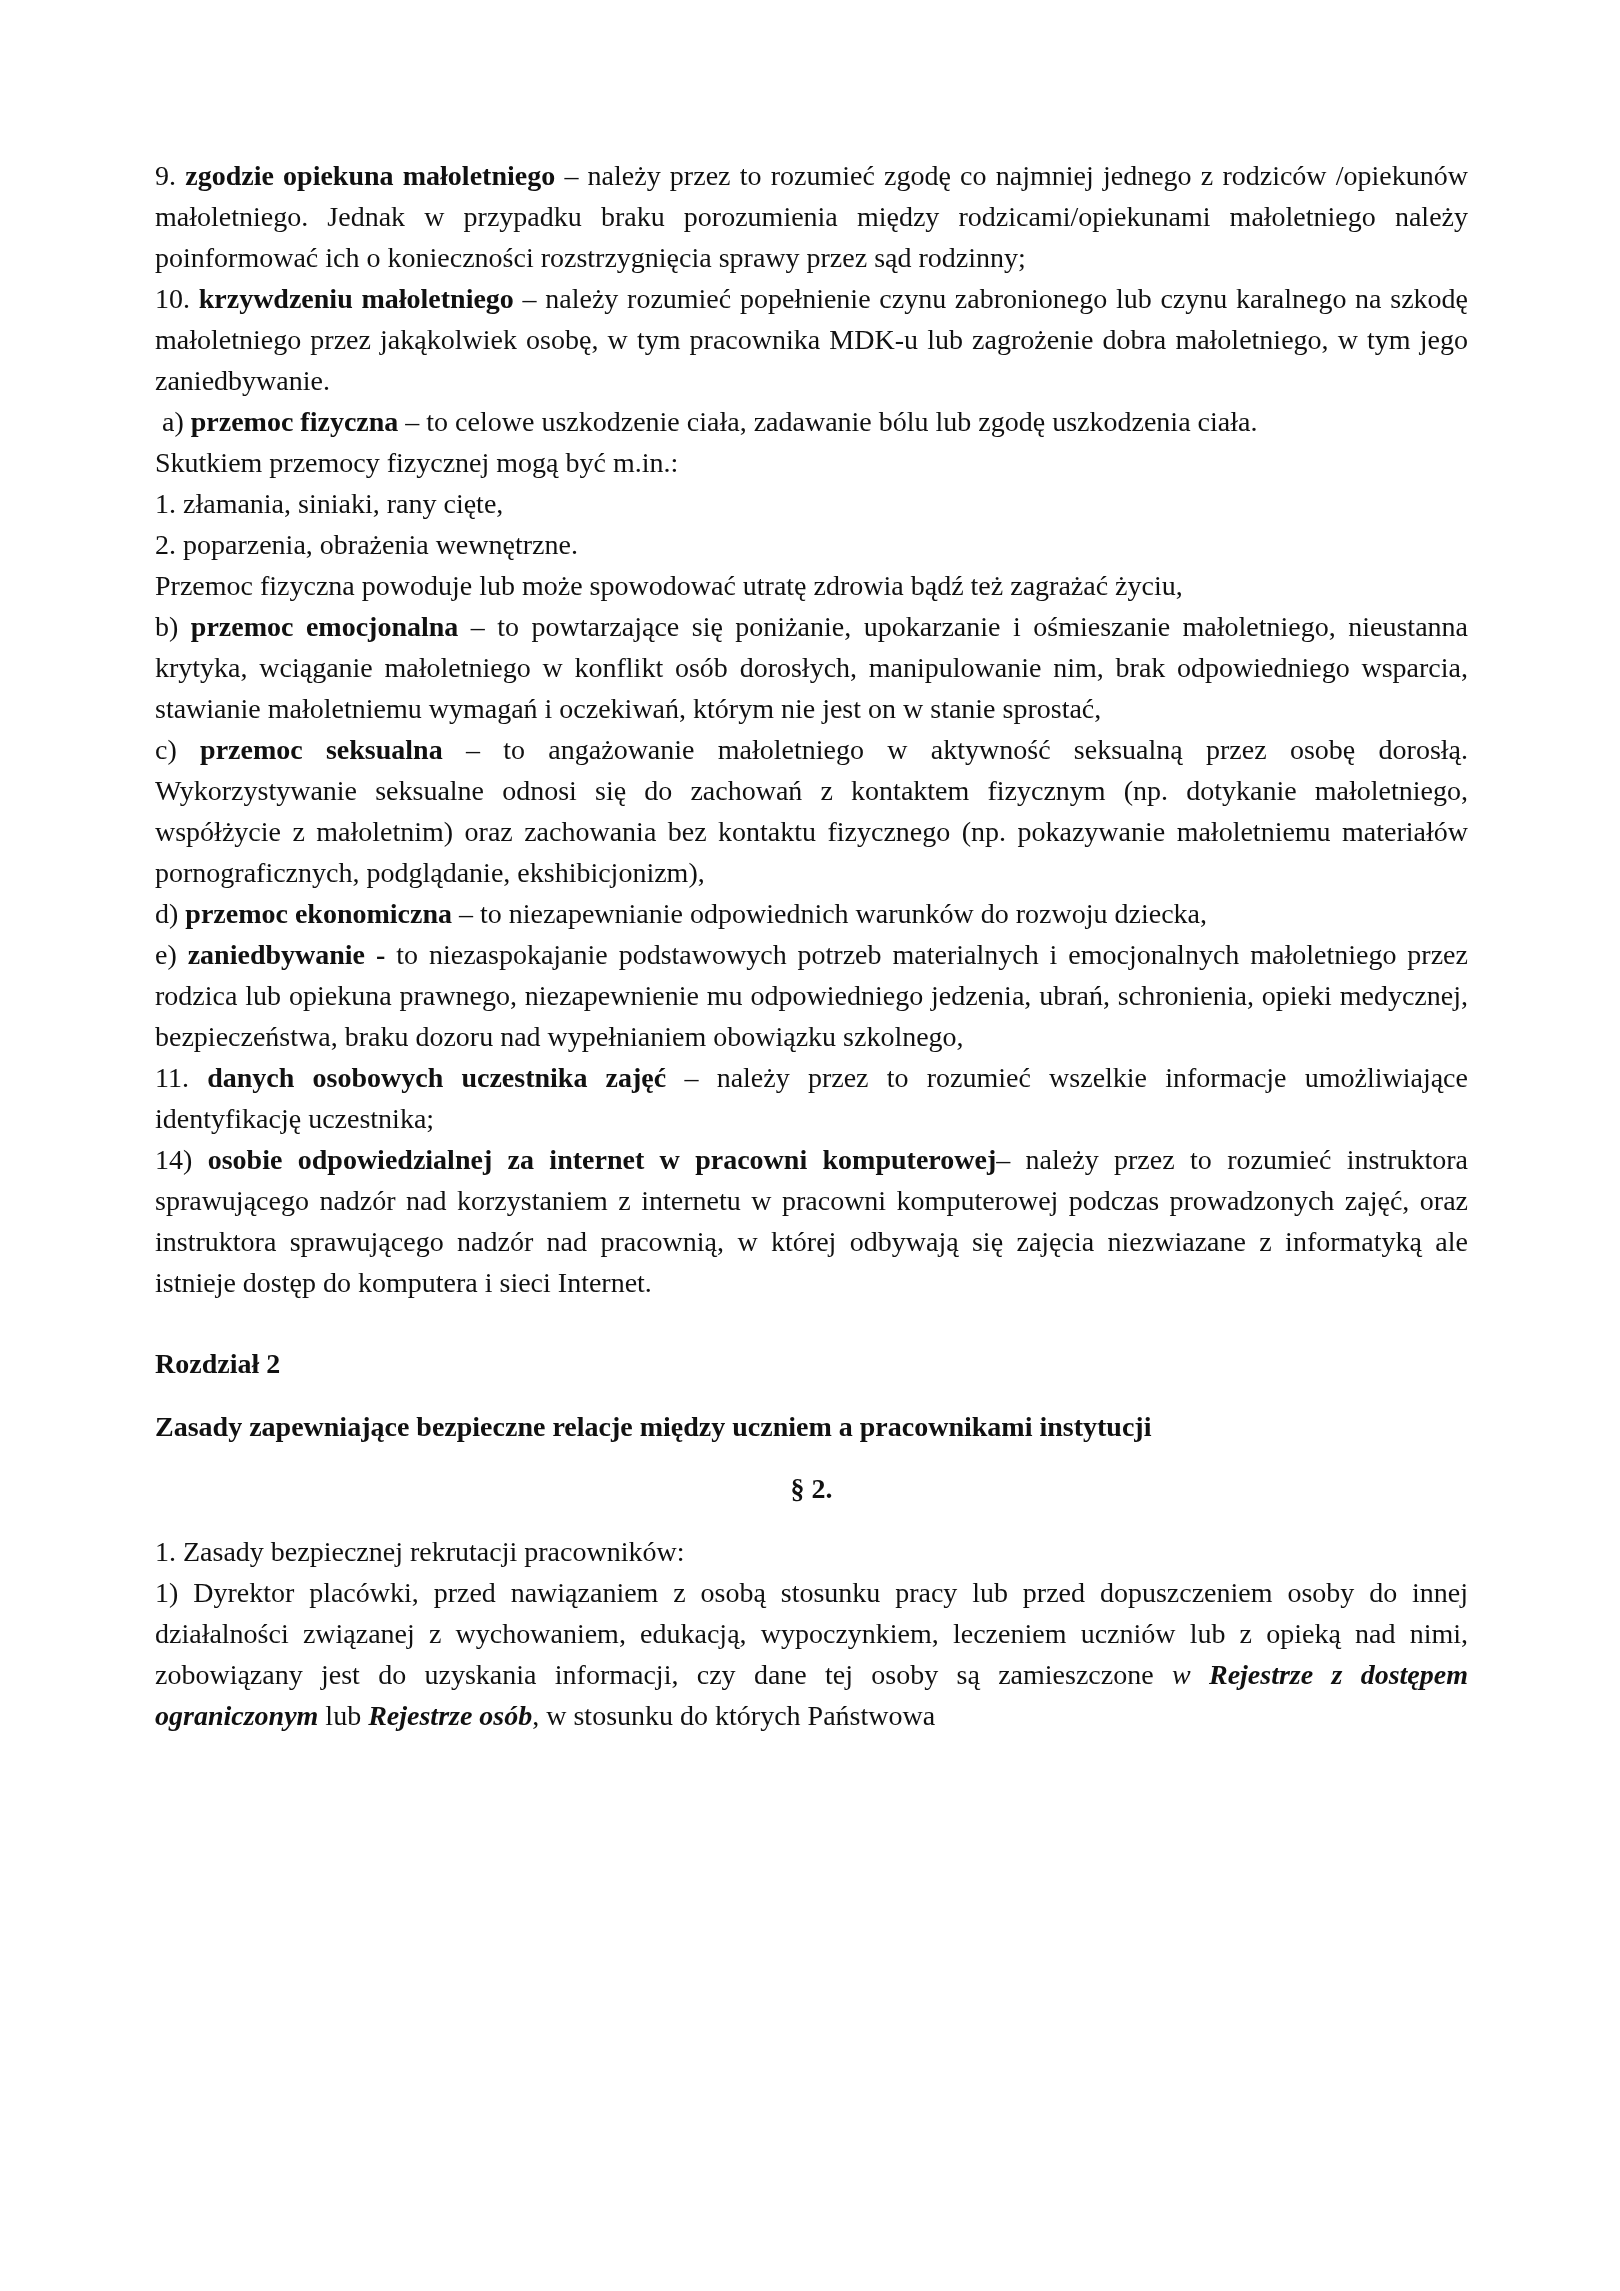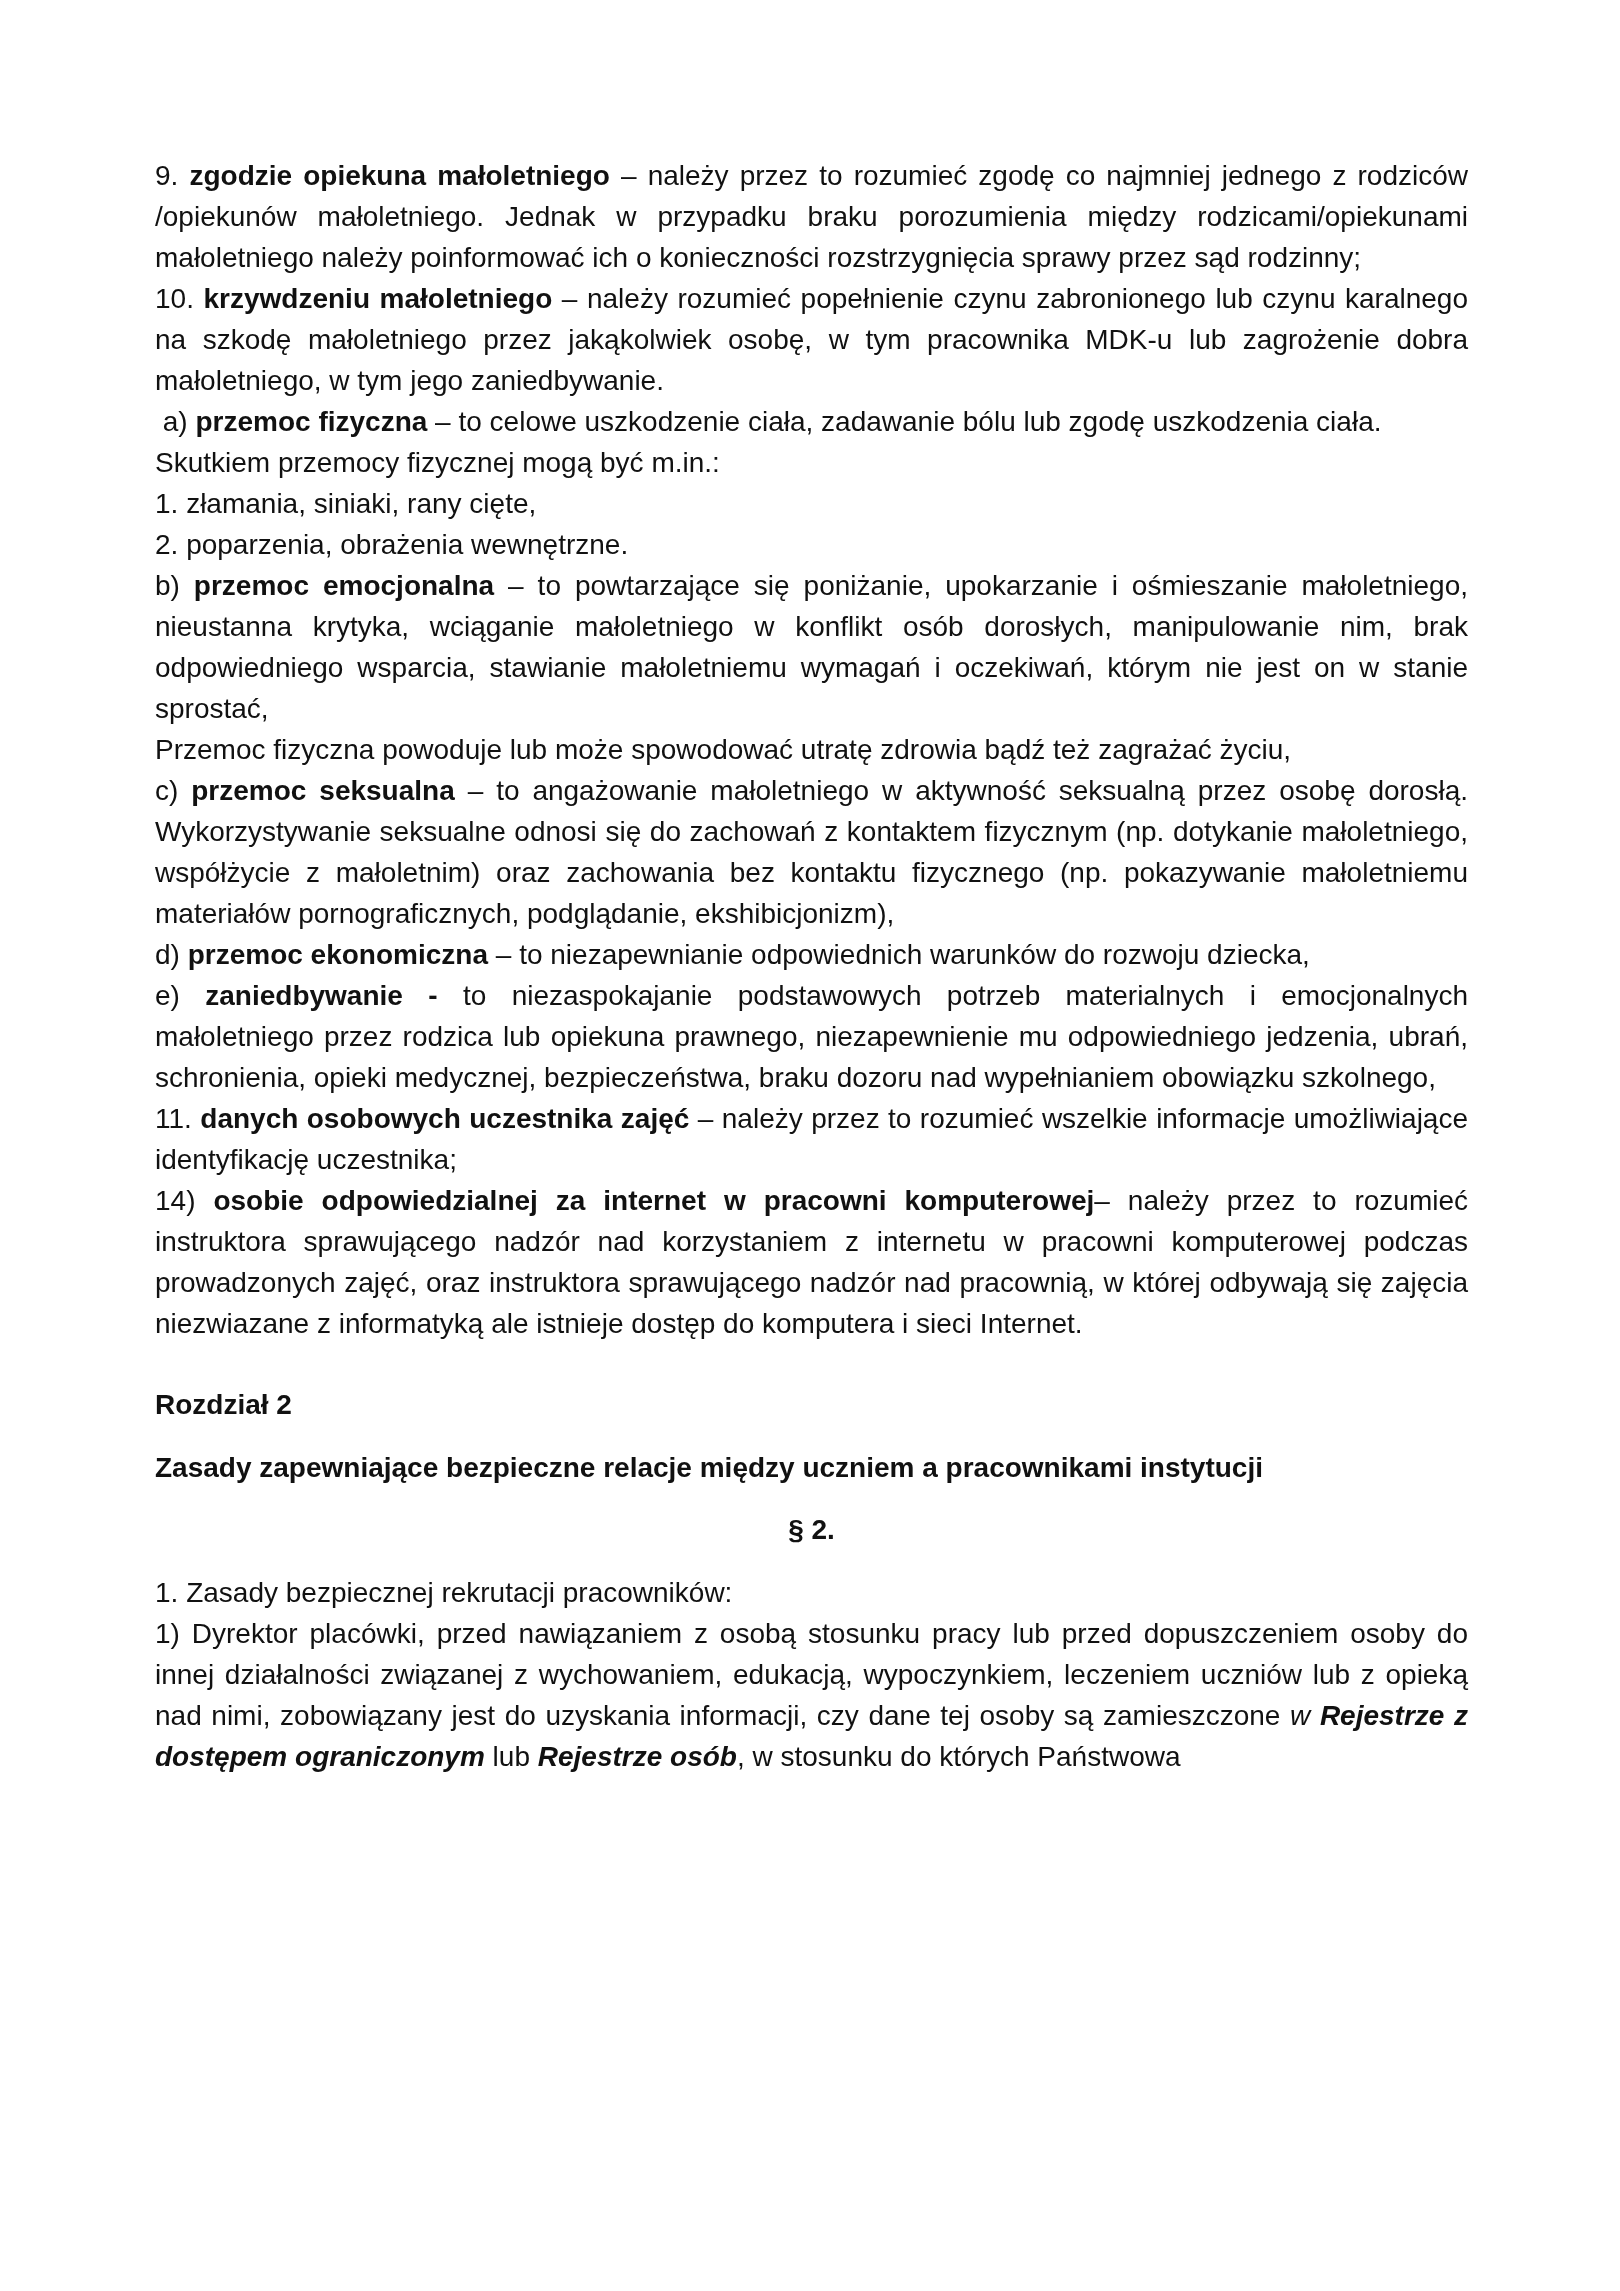--- a/index.html
+++ b/index.html
@@ -1,19 +1,19 @@
 <!DOCTYPE html>
 <html><head>
 <meta charset="utf-8">
 <style>
   html, body { margin: 0; padding: 0; background: #ffffff; }
   body { width: 1620px; height: 2292px; position: relative; overflow: hidden; }
   .page {
     position: absolute; left: 155px; top: 155px; width: 1313px;
-    font-family: Liberation Sans, sans-serif;
+    font-family: Liberation Serif, serif;
     font-size: 28px; line-height: 41px; color: #111111;
   }
   .p { margin: 0; text-align: justify; }
   .p.nojust { text-align: left; }
   b { font-weight: bold; }
   .u { text-decoration: underline; font-weight: bold; }
   .bi { font-weight: bold; font-style: italic; }
   .i { font-style: italic; }
   .gap1 { height: 40px; }
   .gap-h { height: 21.6px; }
@@ -26,23 +26,23 @@
 
   <p class="p"><span>9.</span> <b>zgodzie opiekuna małoletniego</b><span> – należy przez to rozumieć zgodę co najmniej jednego z rodziców /opiekunów małoletniego. Jednak w przypadku braku porozumienia między rodzicami/opiekunami małoletniego należy poinformować ich o konieczności rozstrzygnięcia sprawy przez sąd rodzinny;</span></p>
 
   <p class="p"><span>10.</span> <b>krzywdzeniu małoletniego</b><span> – należy rozumieć popełnienie czynu zabronionego lub czynu karalnego na szkodę małoletniego przez jakąkolwiek osobę, w tym pracownika MDK-u lub zagrożenie dobra małoletniego, w tym jego zaniedbywanie.</span></p>
 
 
   <p class="p nojust"><span style="white-space:pre"> a) </span><b>przemoc fizyczna</b><span> – to celowe uszkodzenie ciała, zadawanie bólu lub zgodę uszkodzenia ciała.</span></p>
   <p class="p nojust">Skutkiem przemocy fizycznej mogą być m.in.:</p>
   <p class="p nojust">1. złamania, siniaki, rany cięte,</p>
   <p class="p nojust">2. poparzenia, obrażenia wewnętrzne.</p>
+  <p class="p nojust">Przemoc fizyczna powoduje lub może spowodować utratę zdrowia bądź też zagrażać życiu,</p>
+
   <p class="p"><span>b) </span><b>przemoc emocjonalna</b><span> – to powtarzające się poniżanie, upokarzanie i ośmieszanie małoletniego, nieustanna krytyka, wciąganie małoletniego w konflikt osób dorosłych, manipulowanie nim, brak odpowiedniego wsparcia, stawianie małoletniemu wymagań i oczekiwań, którym nie jest on w stanie sprostać,</span></p>
-
-  <p class="p nojust">Przemoc fizyczna powoduje lub może spowodować utratę zdrowia bądź też zagrażać życiu,</p>
 
   <p class="p"><span>c) </span><b>przemoc seksualna</b><span> – to angażowanie małoletniego w aktywność seksualną przez osobę dorosłą. Wykorzystywanie seksualne odnosi się do zachowań z kontaktem fizycznym (np. dotykanie małoletniego, współżycie z małoletnim) oraz zachowania bez kontaktu fizycznego (np. pokazywanie małoletniemu materiałów pornograficznych, podglądanie, ekshibicjonizm),</span></p>
 
   <p class="p nojust"><span>d) </span><b>przemoc ekonomiczna</b><span> – to niezapewnianie odpowiednich warunków do rozwoju dziecka,</span></p>
 
   <p class="p"><span>e) </span><b>zaniedbywanie -</b><span> to niezaspokajanie podstawowych potrzeb materialnych i emocjonalnych małoletniego przez rodzica lub opiekuna prawnego, niezapewnienie mu odpowiedniego jedzenia, ubrań, schronienia, opieki medycznej, bezpieczeństwa, braku dozoru nad wypełnianiem obowiązku szkolnego,</span></p>
 
   <p class="p"><span>11. </span><b>danych osobowych uczestnika zajęć</b><span> – należy przez to rozumieć wszelkie informacje umożliwiające identyfikację uczestnika;</span></p>
 
 

